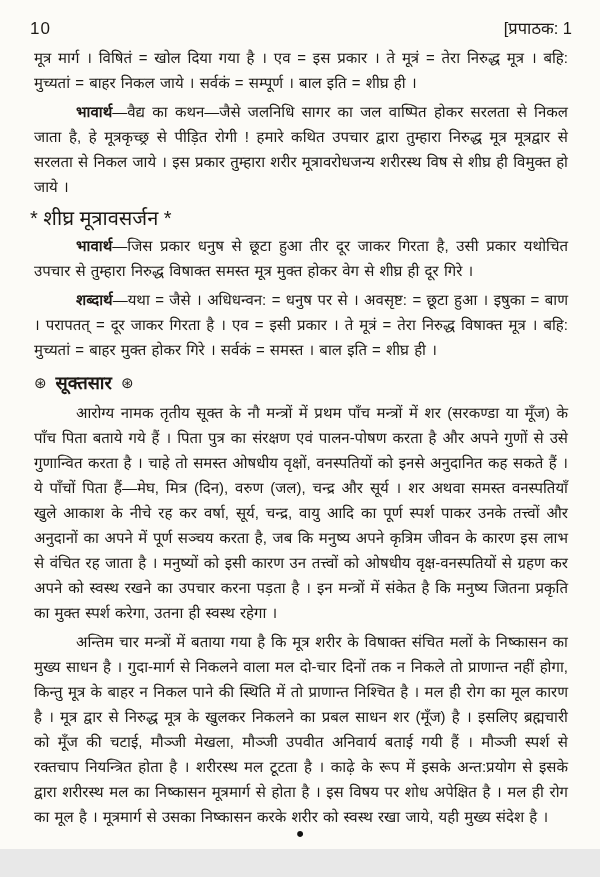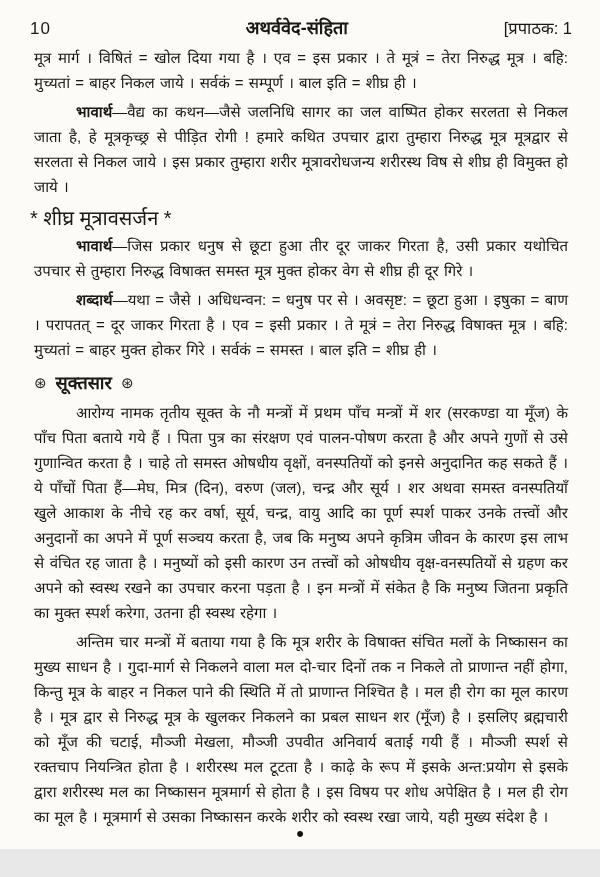--- a/index.html
+++ b/index.html
@@ -94,21 +94,20 @@
     color: #111;
   }
 </style>
 </head>
 <body>
 
 <div class="page">
 
   <div class="running-header">
     <span class="page-num">10</span>
-    <span class="book-title">अथर्ववेद-संहिता</span>
     <span class="chapter-ref">[प्रपाठक: 1</span>
   </div>
 
   <div class="body-copy">
 
     <p class="para-first">
       <span>मूत्र मार्ग । विषितं = खोल दिया गया है । एव = इस प्रकार । ते मूत्रं = तेरा निरुद्ध मूत्र । बहि: मुच्यतां = बाहर निकल जाये । सर्वकं = सम्पूर्ण । बाल इति = शीघ्र ही ।</span>
     </p>
 
     <p class="para-indent bhavarth1">

